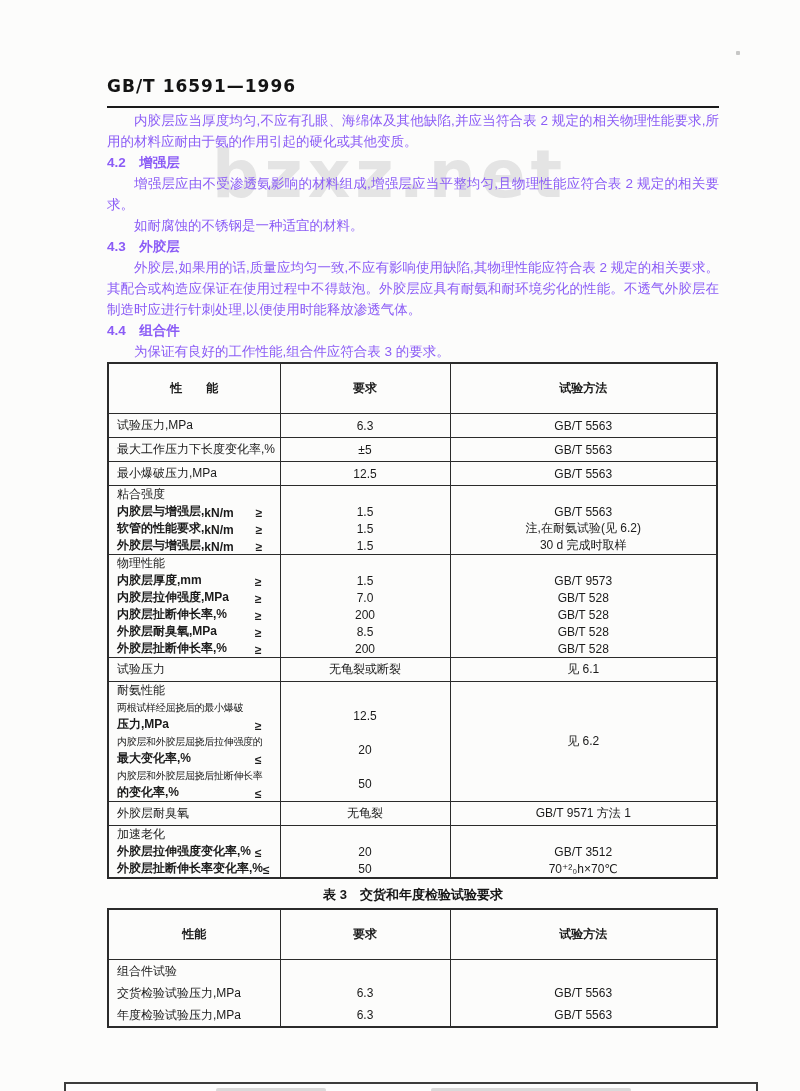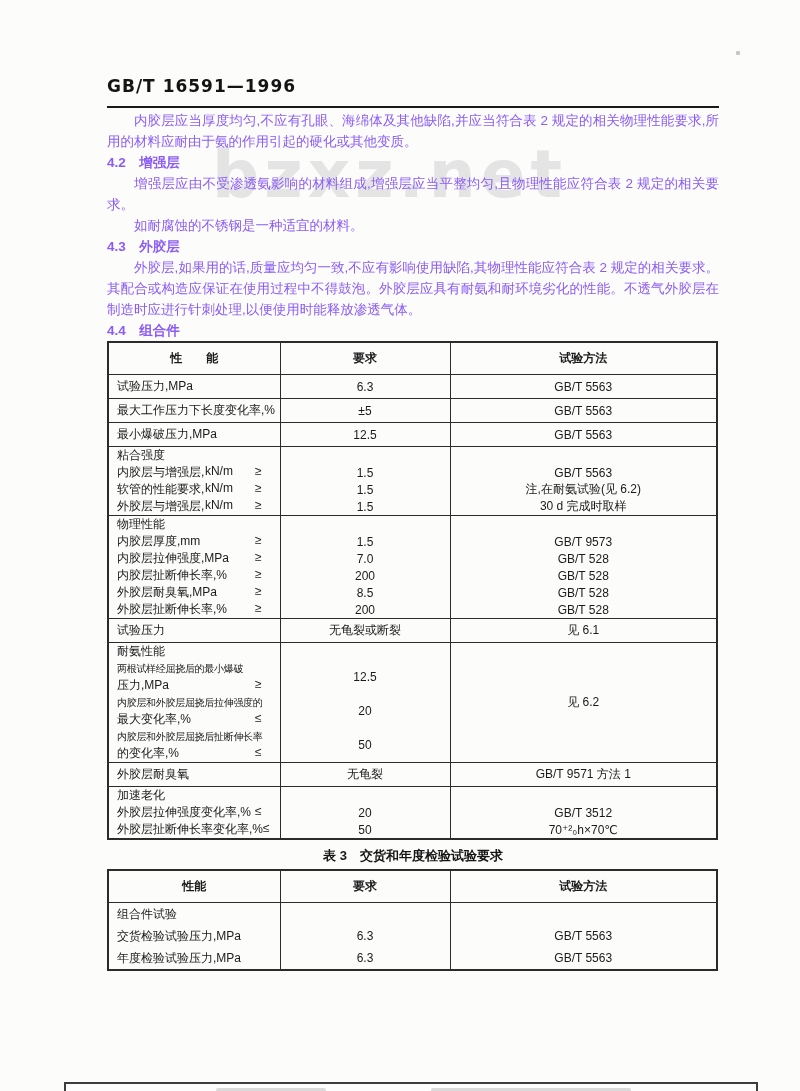--- a/index.html
+++ b/index.html
@@ -33,27 +33,27 @@
     font-size:12px;color:#1a1a1a;
   }
   table,td{border-color:#2b2b2b;}
   table{border:2px solid #2b2b2b;}
   td{
     border-left:1px solid #2b2b2b;border-right:1px solid #2b2b2b;
     padding:0 6px 0 8px;vertical-align:middle;
     overflow:hidden;white-space:nowrap;
   }
   tr.bt td{border-top:1px solid #2b2b2b;}
-  td.hc{text-align:center;font-weight:bold;padding:2px;}
+  td.hc{text-align:center;font-weight:bold;padding:11px;}
   tr.th2 td{height:27px;}
   tr.sr td{height:23px;}
   tr.gl td{height:17px;margin-left:9px;}
   tr.gl3 td{height:22px;}
   td.ctr{text-align:center;padding:0;}
-  .nl{display:flex;align-items:flex-start;padding-right:12px;}
+  .nl{display:flex;align-items:flex-end;padding-right:12px;font-weight:bold;}
   .nl .u{margin-left:auto;}
   .nl .s{margin-left:auto;font-size:12px;}
   .nl .u + .s{margin-left:22px;}
   td.tight{font-size:10px;letter-spacing:-0.3px;}
   .speck{position:absolute;left:736px;top:51px;width:4px;height:4px;background:#9a9a9a;opacity:.55;border-radius:1px;z-index:1;}
   .footer-box{
     position:absolute;left:64px;top:1082px;width:690px;height:40px;
     border:2px solid #3d3d3d;background:#fdfdfd;z-index:1;
   }
   .smudge{position:absolute;background:#b8b8b8;height:4px;opacity:.5;border-radius:2px;}
@@ -72,20 +72,21 @@
   <div class="header-rule"></div>
 
   <div class="body-text">
     <p>内胶层应当厚度均匀,不应有孔眼、海绵体及其他缺陷,并应当符合表 2 规定的相关物理性能要求,所用的材料应耐由于氨的作用引起的硬化或其他变质。</p>
     <p class="hd">4.2　增强层</p>
     <p>增强层应由不受渗透氨影响的材料组成,增强层应当平整均匀,且物理性能应符合表 2 规定的相关要求。</p>
     <p>如耐腐蚀的不锈钢是一种适宜的材料。</p>
     <p class="hd">4.3　外胶层</p>
     <p>外胶层,如果用的话,质量应均匀一致,不应有影响使用缺陷,其物理性能应符合表 2 规定的相关要求。其配合或构造应保证在使用过程中不得鼓泡。外胶层应具有耐氨和耐环境劣化的性能。不透气外胶层在制造时应进行针刺处理,以便使用时能释放渗透气体。</p>
     <p class="hd">4.4　组合件</p>
+    <p>为保证有良好的工作性能,组合件应符合表 3 的要求。</p>
   </div>
 
 
   <table>
     <colgroup>
         <col style="width:172px">
         <col style="width:170px">
         <col style="width:267px">
       </colgroup>
     <tbody>

